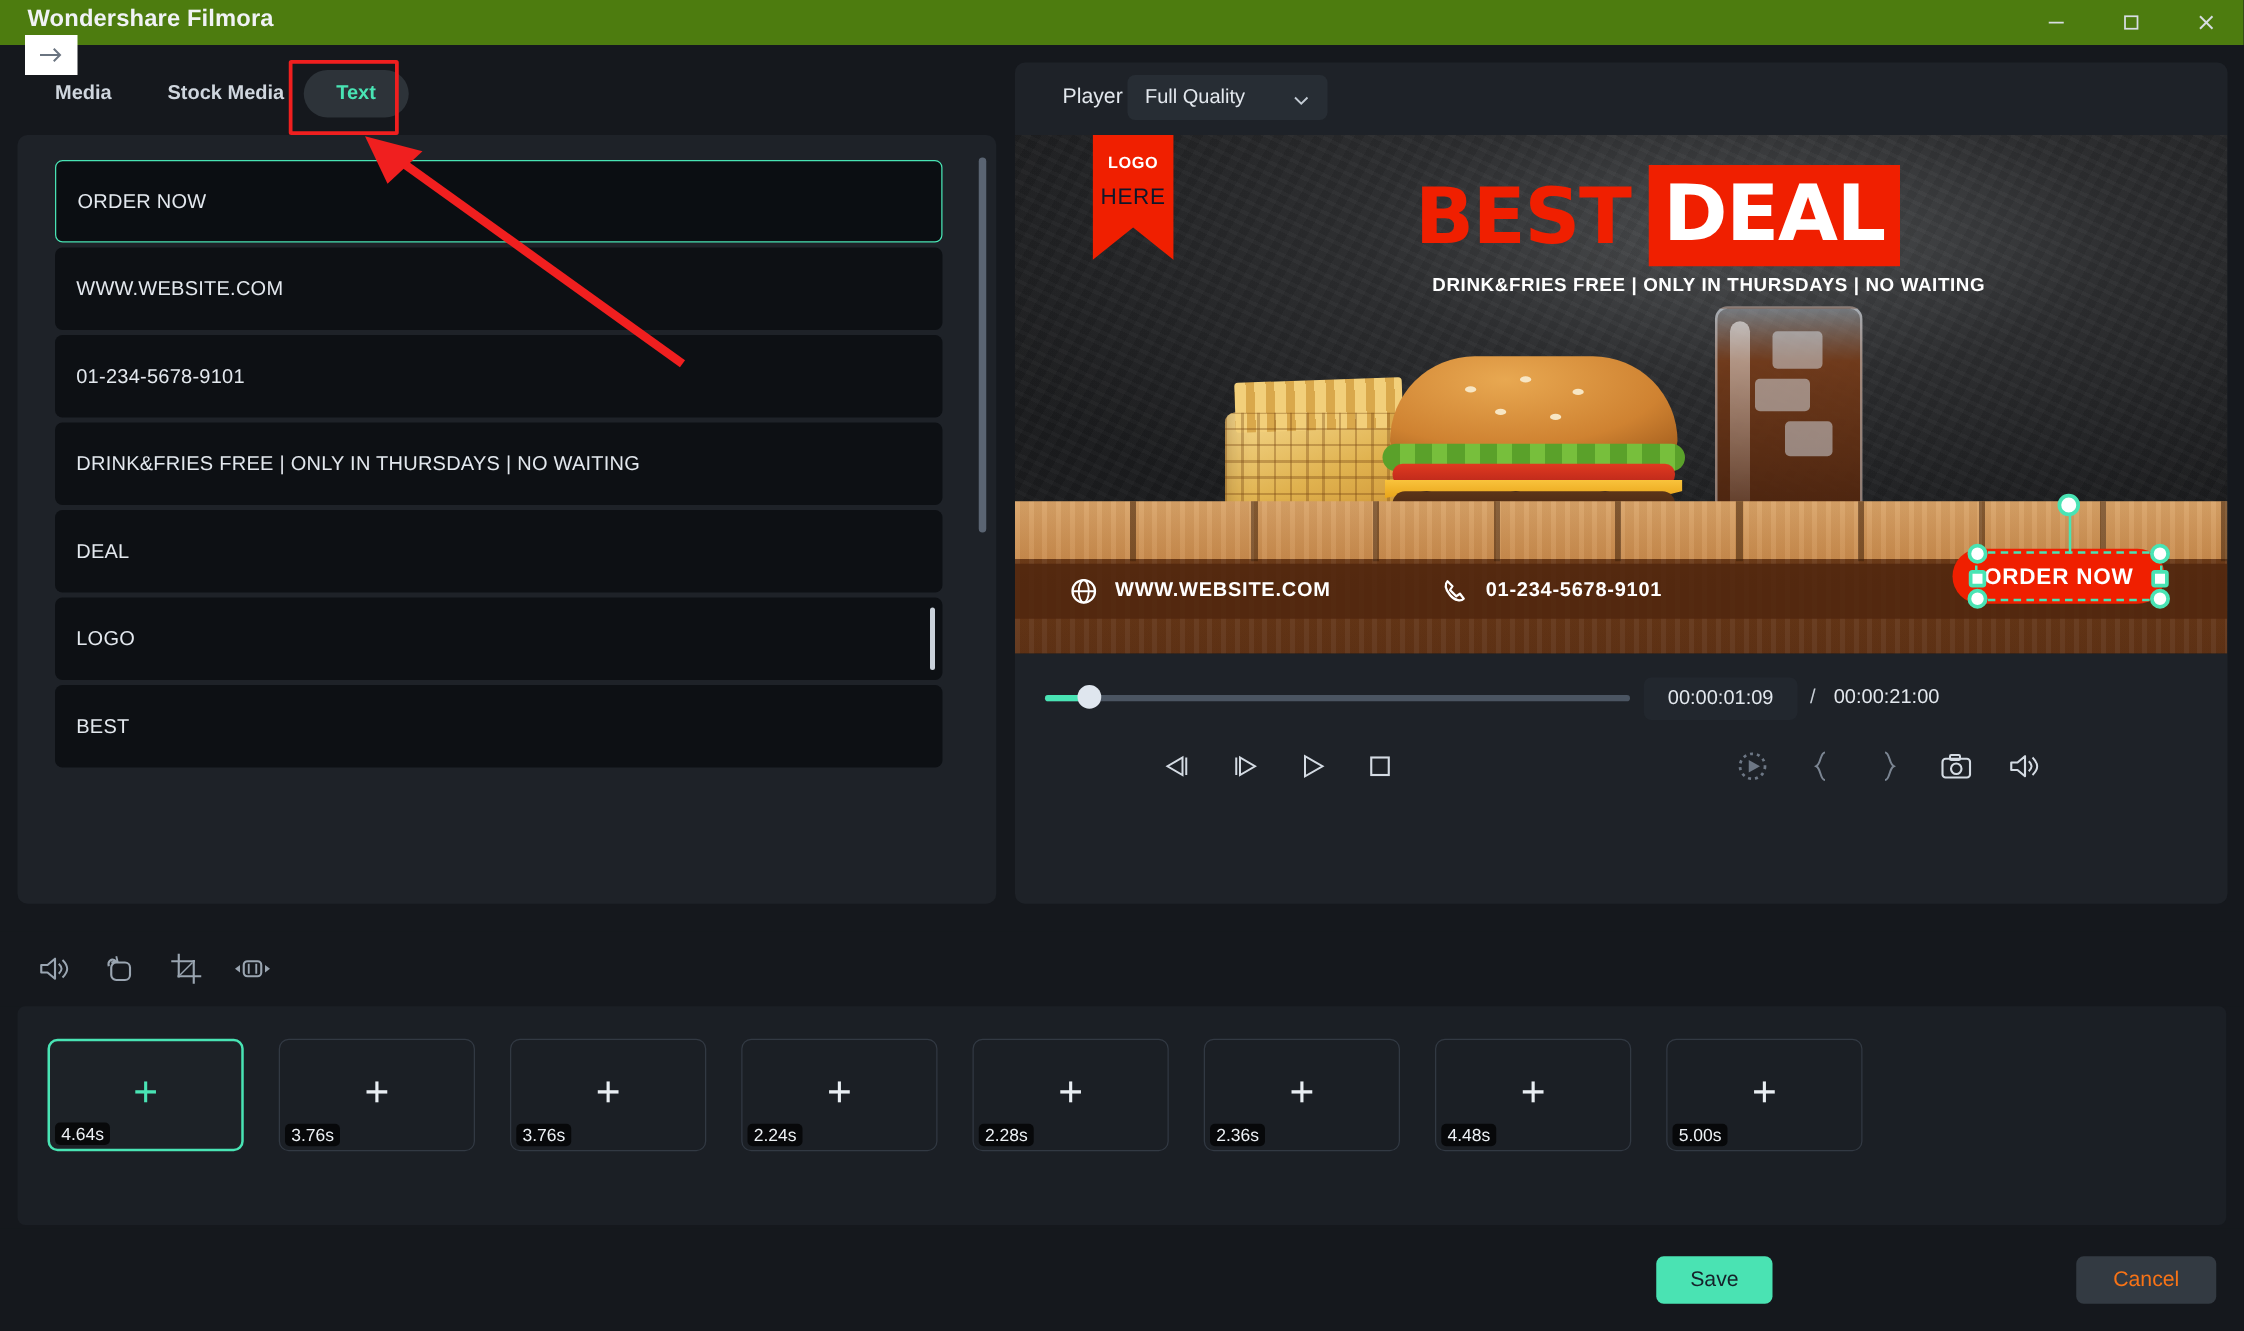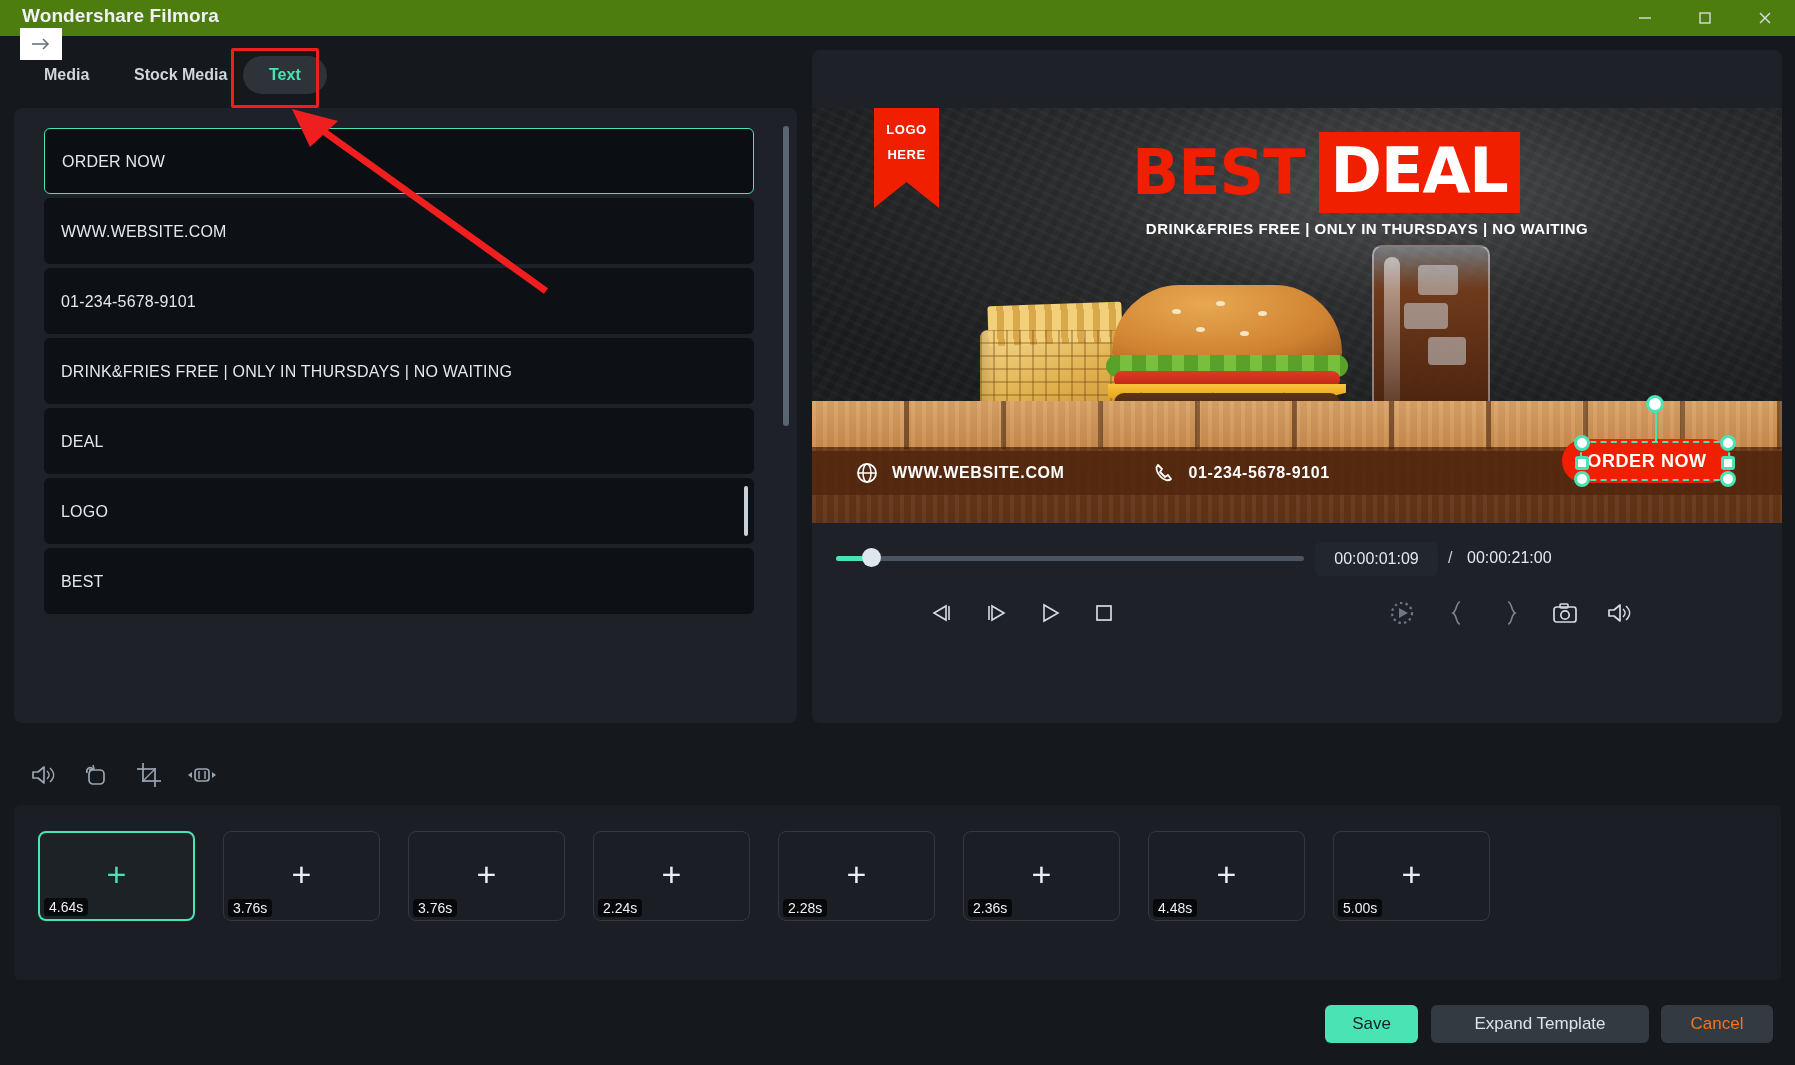--- a/index.html
+++ b/index.html
@@ -131,21 +131,21 @@
       repeating-linear-gradient(-60deg, rgba(255,255,255,.015) 0 7px, rgba(0,0,0,.025) 7px 14px);
   }
   
   .ribbon {
     position: absolute; left: 62px; top: 0; width: 65px; height: 100px;
     background: #f01f00;
     clip-path: polygon(0 0, 100% 0, 100% 100%, 50% 74%, 0 100%);
     text-align: center;
   }
   .ribbon .r1 { margin-top: 14px; font-size: 13px; font-weight: bold; color: #fff; letter-spacing: .5px; }
-  .ribbon .r2 { margin-top: 10px; font-size: 13px; font-weight: bold; color: #ffffff; letter-spacing: .5px; }
+  .ribbon .r2 { margin-top: 10px; font-size: 18px; font-weight: normal; color: #0f172a; letter-spacing: .5px; }
 
   .best-row {
     position: absolute; left: 320px; top: 24px; display: flex; align-items: center;
   }
   .best-word {
     font-size: 62px; font-weight: bold; color: #f01f00; letter-spacing: -1px;
     font-family: "DejaVu Sans", sans-serif;
   }
   .deal-word {
     margin-left: 14px; background: #f01f00; color: #ffffff;
@@ -422,20 +422,31 @@
   </div>
 </div>
 
 <svg class="annot-arrow" width="280" height="210" viewBox="0 0 280 210">
   <line x1="266" y1="196" x2="32" y2="28" stroke="#f01f1f" stroke-width="7"></line>
   <polygon points="12,14 58,26 30,52" fill="#f01f1f"></polygon>
 </svg>
 
 <div class="right-panel">
 
+  <div class="player-head">
+    <div class="player-label">Player</div>
+    <div class="quality-select">
+      <span class="qval">Full Quality</span>
+      <span class="chev">
+        <svg width="14" height="10" viewBox="0 0 14 10">
+            <polyline points="2,3 7,8 12,3" fill="none" stroke="currentColor" stroke-width="1.5"></polyline>
+          </svg>
+      </span>
+    </div>
+  </div>
 
   <div class="preview">
     <div class="poster">
       <div class="poster-noise"></div>
 
       <div class="ribbon">
         <div class="r1">LOGO</div>
         <div class="r2">HERE</div>
       </div>
 
@@ -663,19 +674,16 @@
   <div class="slot" style="left:1319px;">
     <span class="plus">+</span>
     <span class="dur">5.00s</span>
   </div>
 </div>
 
 <div class="footer">
   <div class="fbtn save">
     <span>Save</span>
   </div>
-  <div class="fbtn expand">
-    <span>Expand Template</span>
-  </div>
   <div class="fbtn cancel">
     <span>Cancel</span>
   </div>
 </div>
 
 </body></html>

